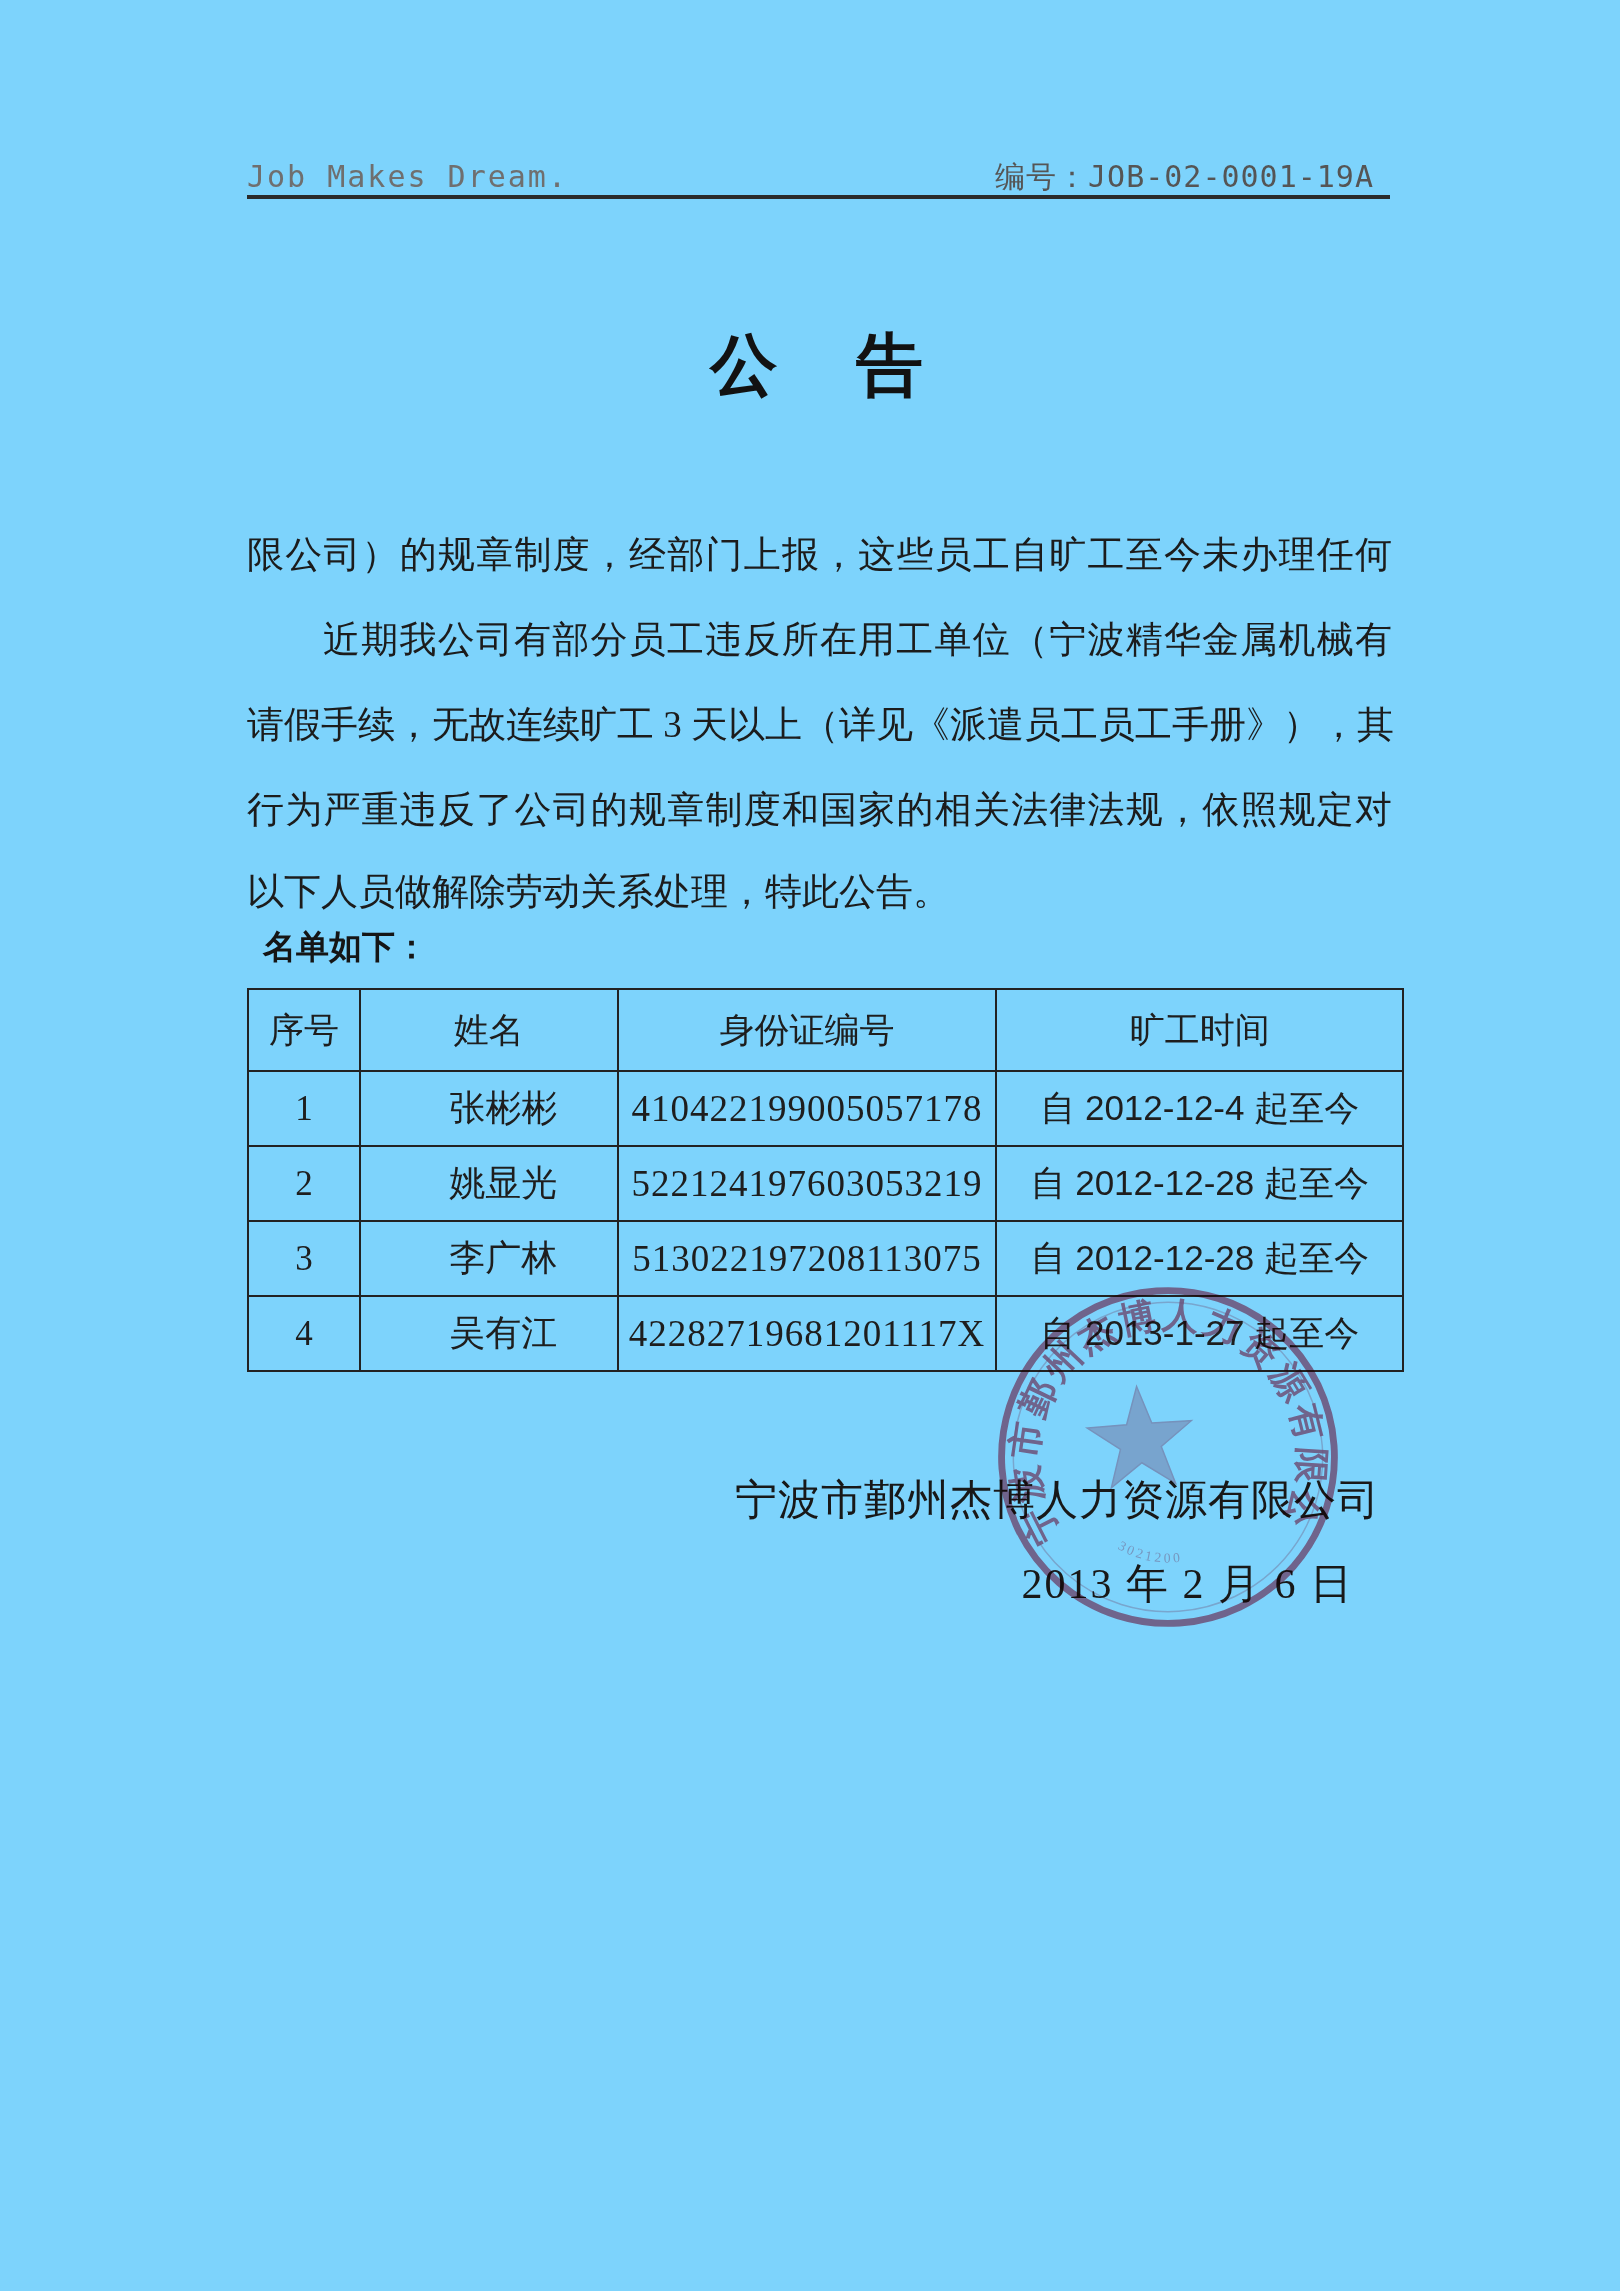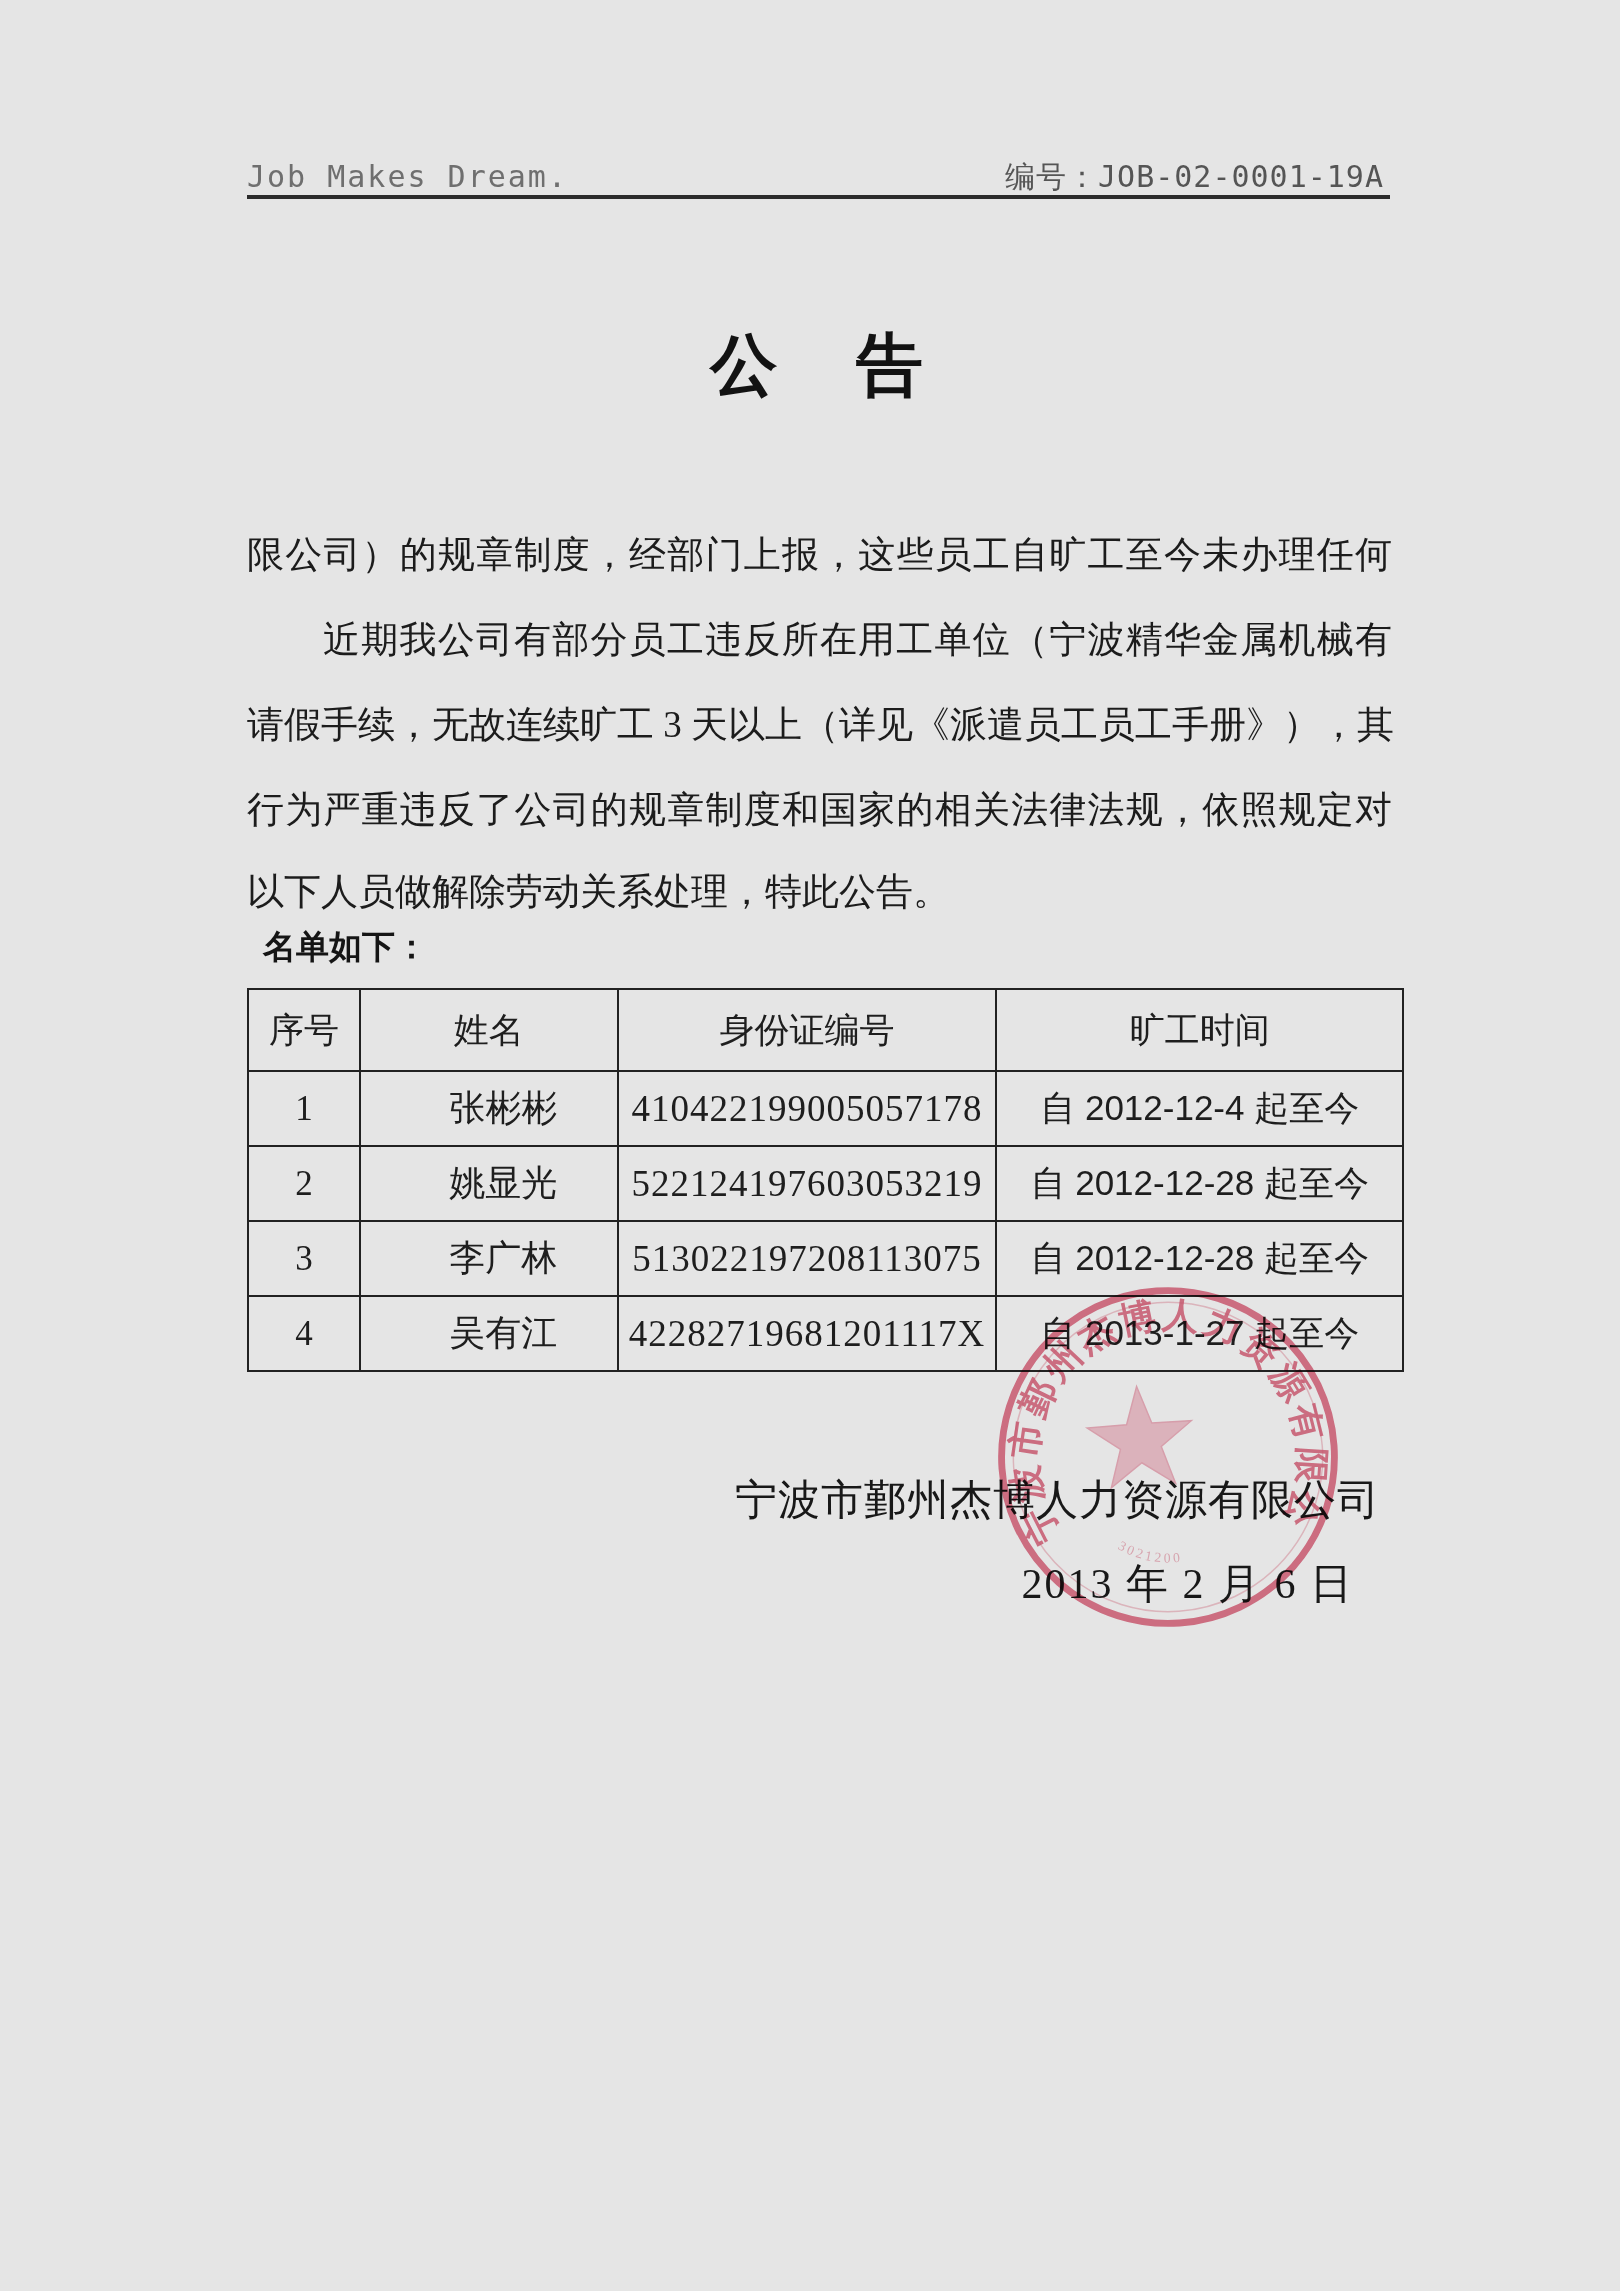--- a/index.html
+++ b/index.html
@@ -1,35 +1,35 @@
 <!DOCTYPE html>
 <html><head>
 <meta charset="utf-8">
 <style>
   * { margin: 0; padding: 0; box-sizing: border-box; }
   html, body { background: #9a9a9a; }
   .page {
     position: relative;
     width: 1620px;
     height: 2292px;
-    background: #e5e5e5;
+    background: #7dd3fc;
     margin: 0 auto;
     overflow: hidden;
     font-family: "Liberation Serif", "DejaVu Serif", serif;
     color: #1e1e1e;
   }
 
   
   .hdr-left {
     position: absolute; left: 247px; top: 159px;
     font-family: "DejaVu Sans Mono", "Liberation Mono", monospace;
     font-size: 30px; letter-spacing: 2px; color: #6f6f6f;
   }
   .hdr-right {
-    position: absolute; right: 236px; top: 157px;
+    position: absolute; right: 246px; top: 157px;
     font-family: "DejaVu Sans Mono", "Liberation Mono", monospace;
     font-size: 30px; letter-spacing: 1px; color: #555555;
   }
   .hdr-rule {
     position: absolute; left: 247px; top: 195px;
     width: 1143px; height: 3.9px; background: #2b2b2b;
   }
 
   
   .doc-title {

